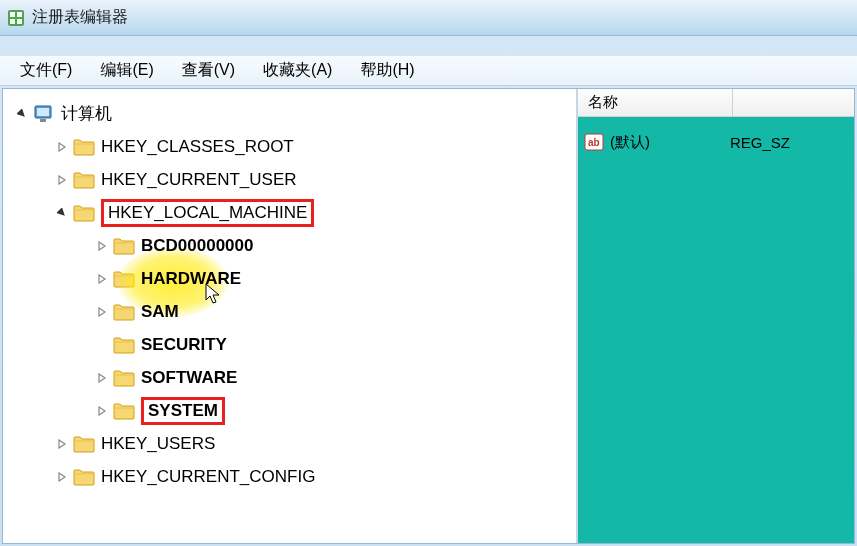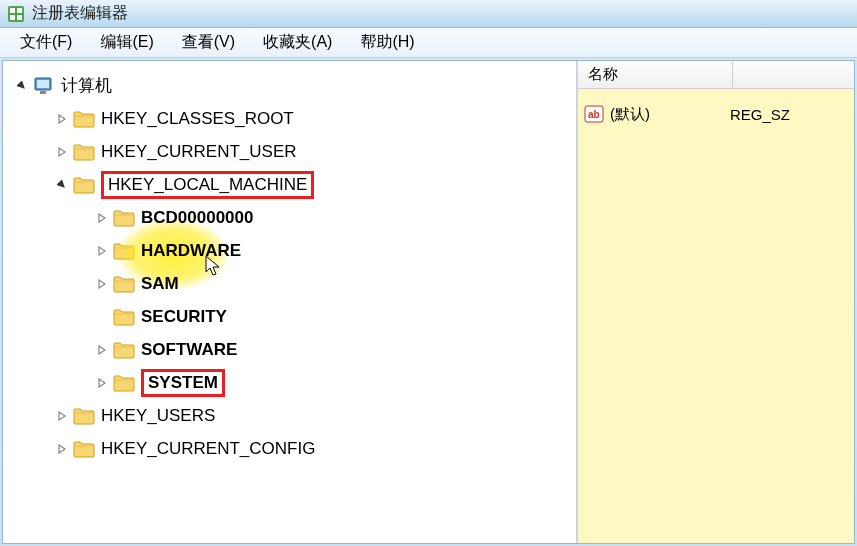--- a/index.html
+++ b/index.html
@@ -12,21 +12,21 @@
       overflow: hidden;
     }
     .window {
       width: 100%;
       height: 100%;
       background: linear-gradient(to bottom, #d4e7f7 0%, #c8e0f2 100%);
       display: flex;
       flex-direction: column;
     }
     .titlebar {
-      height: 28px;
+      height: 36px;
       background: linear-gradient(to bottom, #eaf3fb 0%, #d0e5f5 50%, #b8d8ee 100%);
       display: flex;
       align-items: center;
       padding: 0 6px;
       border-bottom: 1px solid #9ab7d0;
     }
     .app-icon {
       width: 20px;
       height: 20px;
       margin-right: 6px;
@@ -38,20 +38,21 @@
       font-size: 16px;
       color: #1a1a1a;
     }
     .menubar {
       height: 30px;
       background: linear-gradient(to bottom, #f7fbff 0%, #e8f2fa 100%);
       display: flex;
       align-items: center;
       padding: 0 6px;
       border-bottom: 1px solid #c0d0de;
+      margin-top: 20px;
     }
     .menu-item {
       padding: 4px 14px;
       font-size: 16px;
       color: #000;
       cursor: default;
     }
     .content {
       flex: 1;
       display: flex;
@@ -61,21 +62,21 @@
     }
     .tree-panel {
       width: 575px;
       border-right: 2px solid #c8d6e2;
       overflow: auto;
       background: #fff;
       padding: 8px 0;
     }
     .list-panel {
       flex: 1;
-      background: #fef9c3;
+      background: #14b8a6;
     }
     .list-header {
       display: flex;
       height: 28px;
       border-bottom: 1px solid #d0d0d0;
       background: linear-gradient(to bottom, #fdfdfd 0%, #f0f0f0 100%);
     }
     .list-header-col {
       padding: 4px 10px;
       font-size: 15px;

